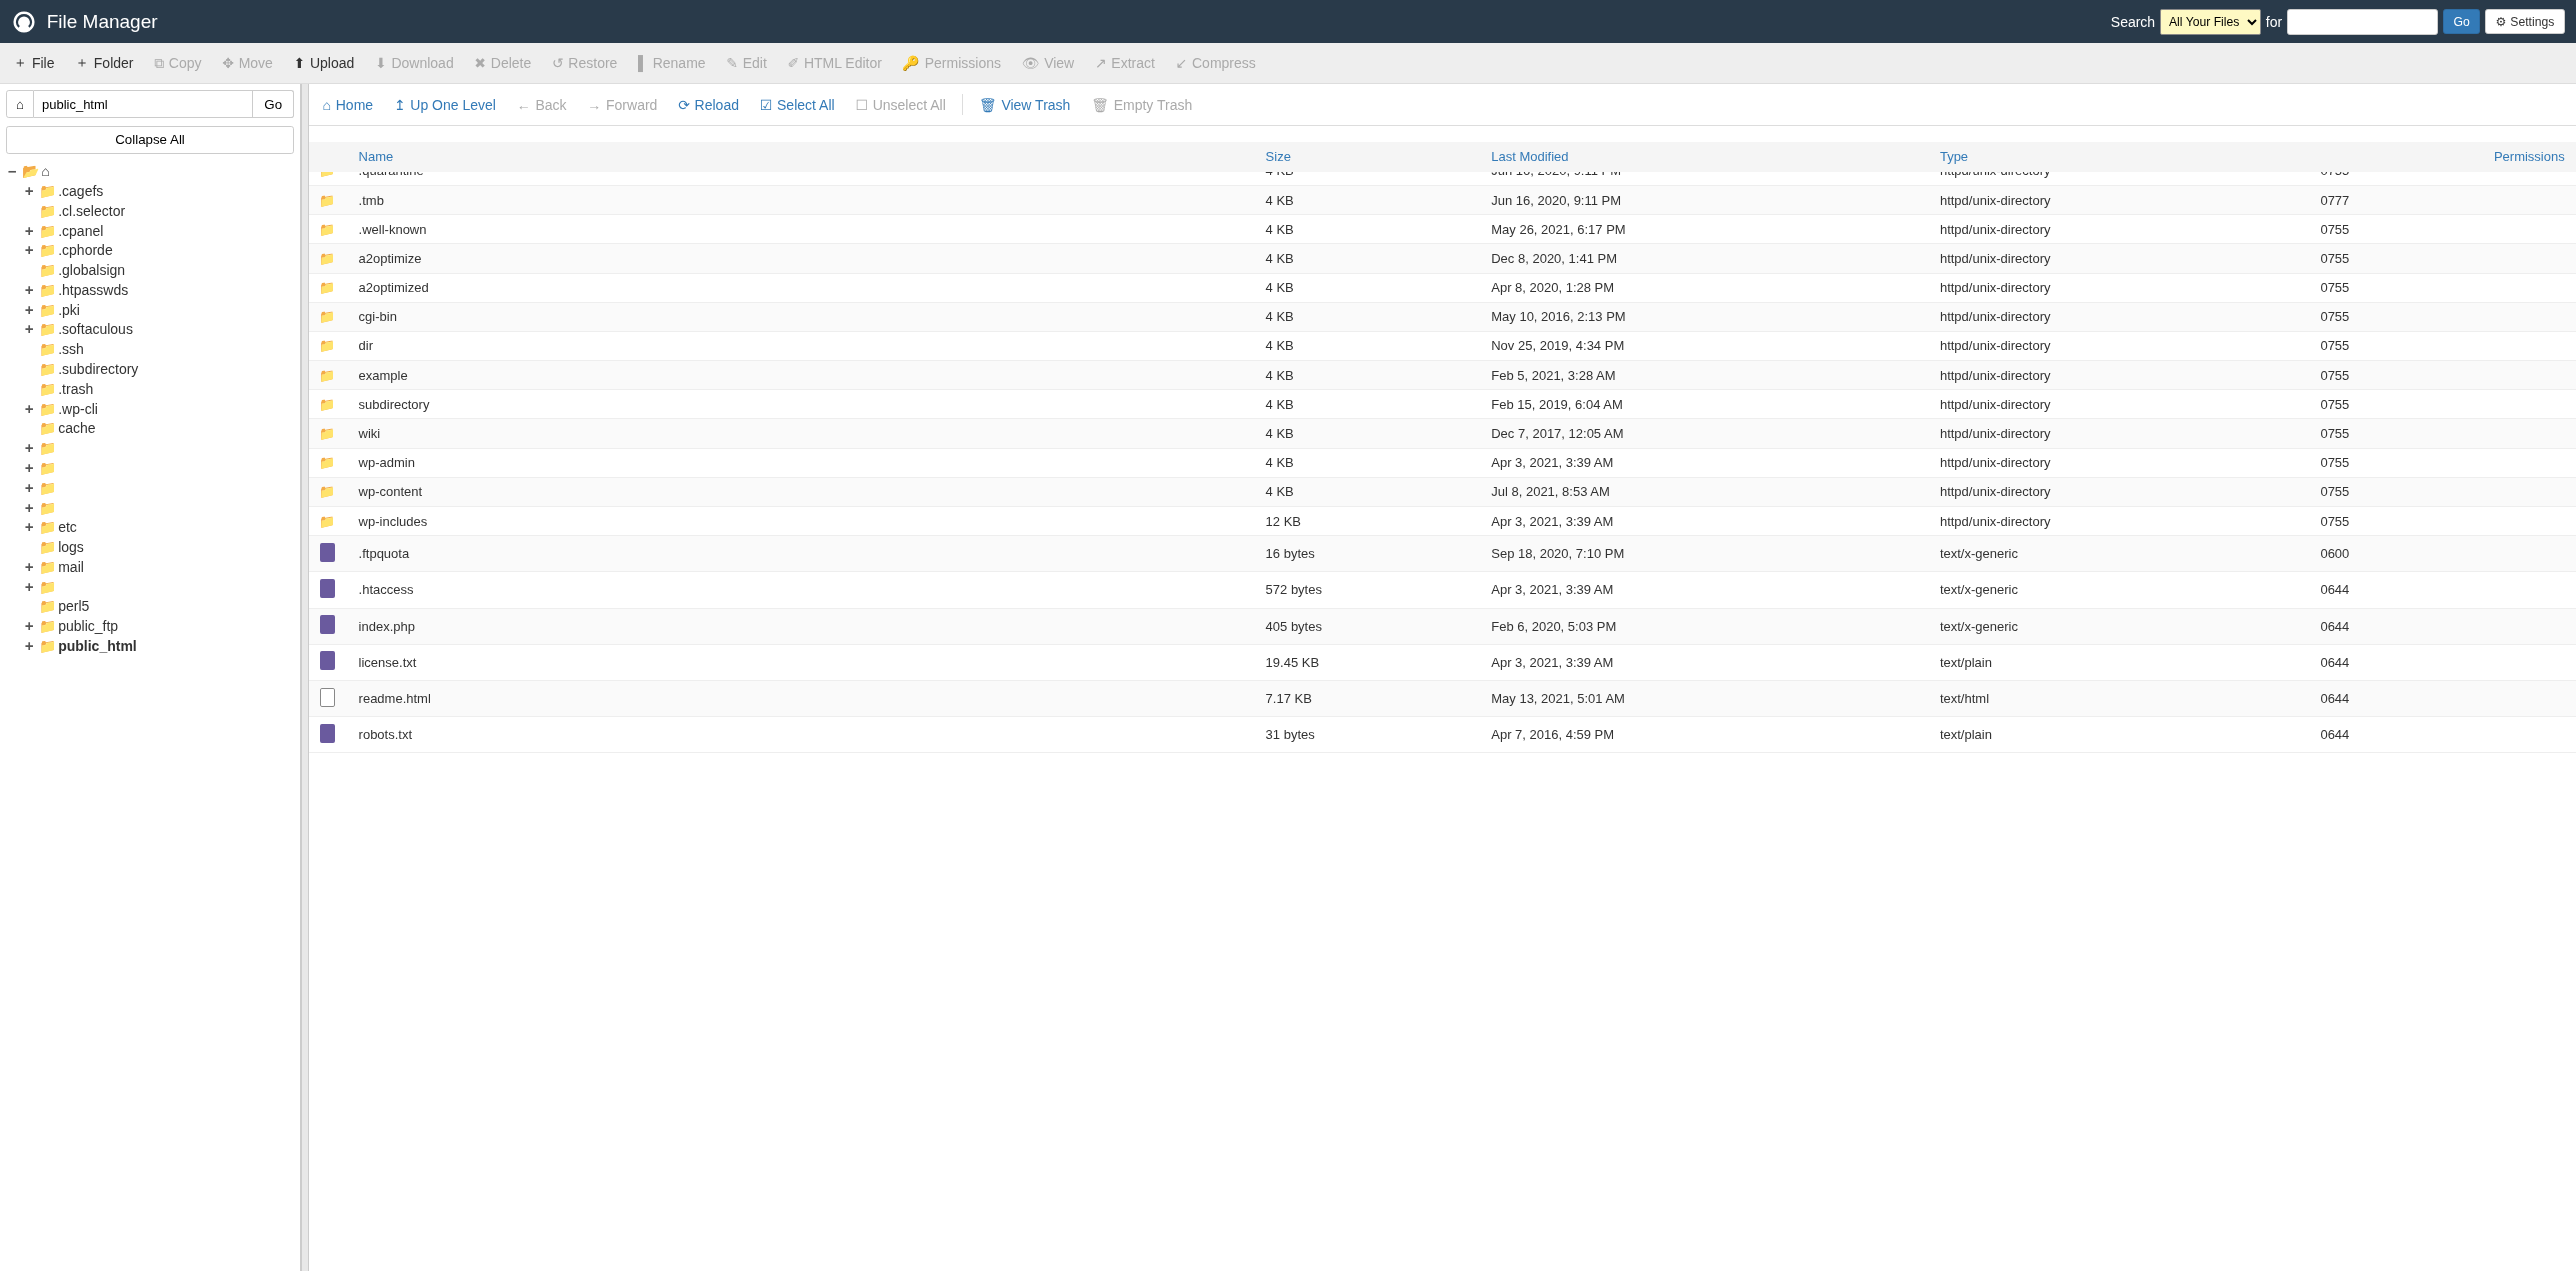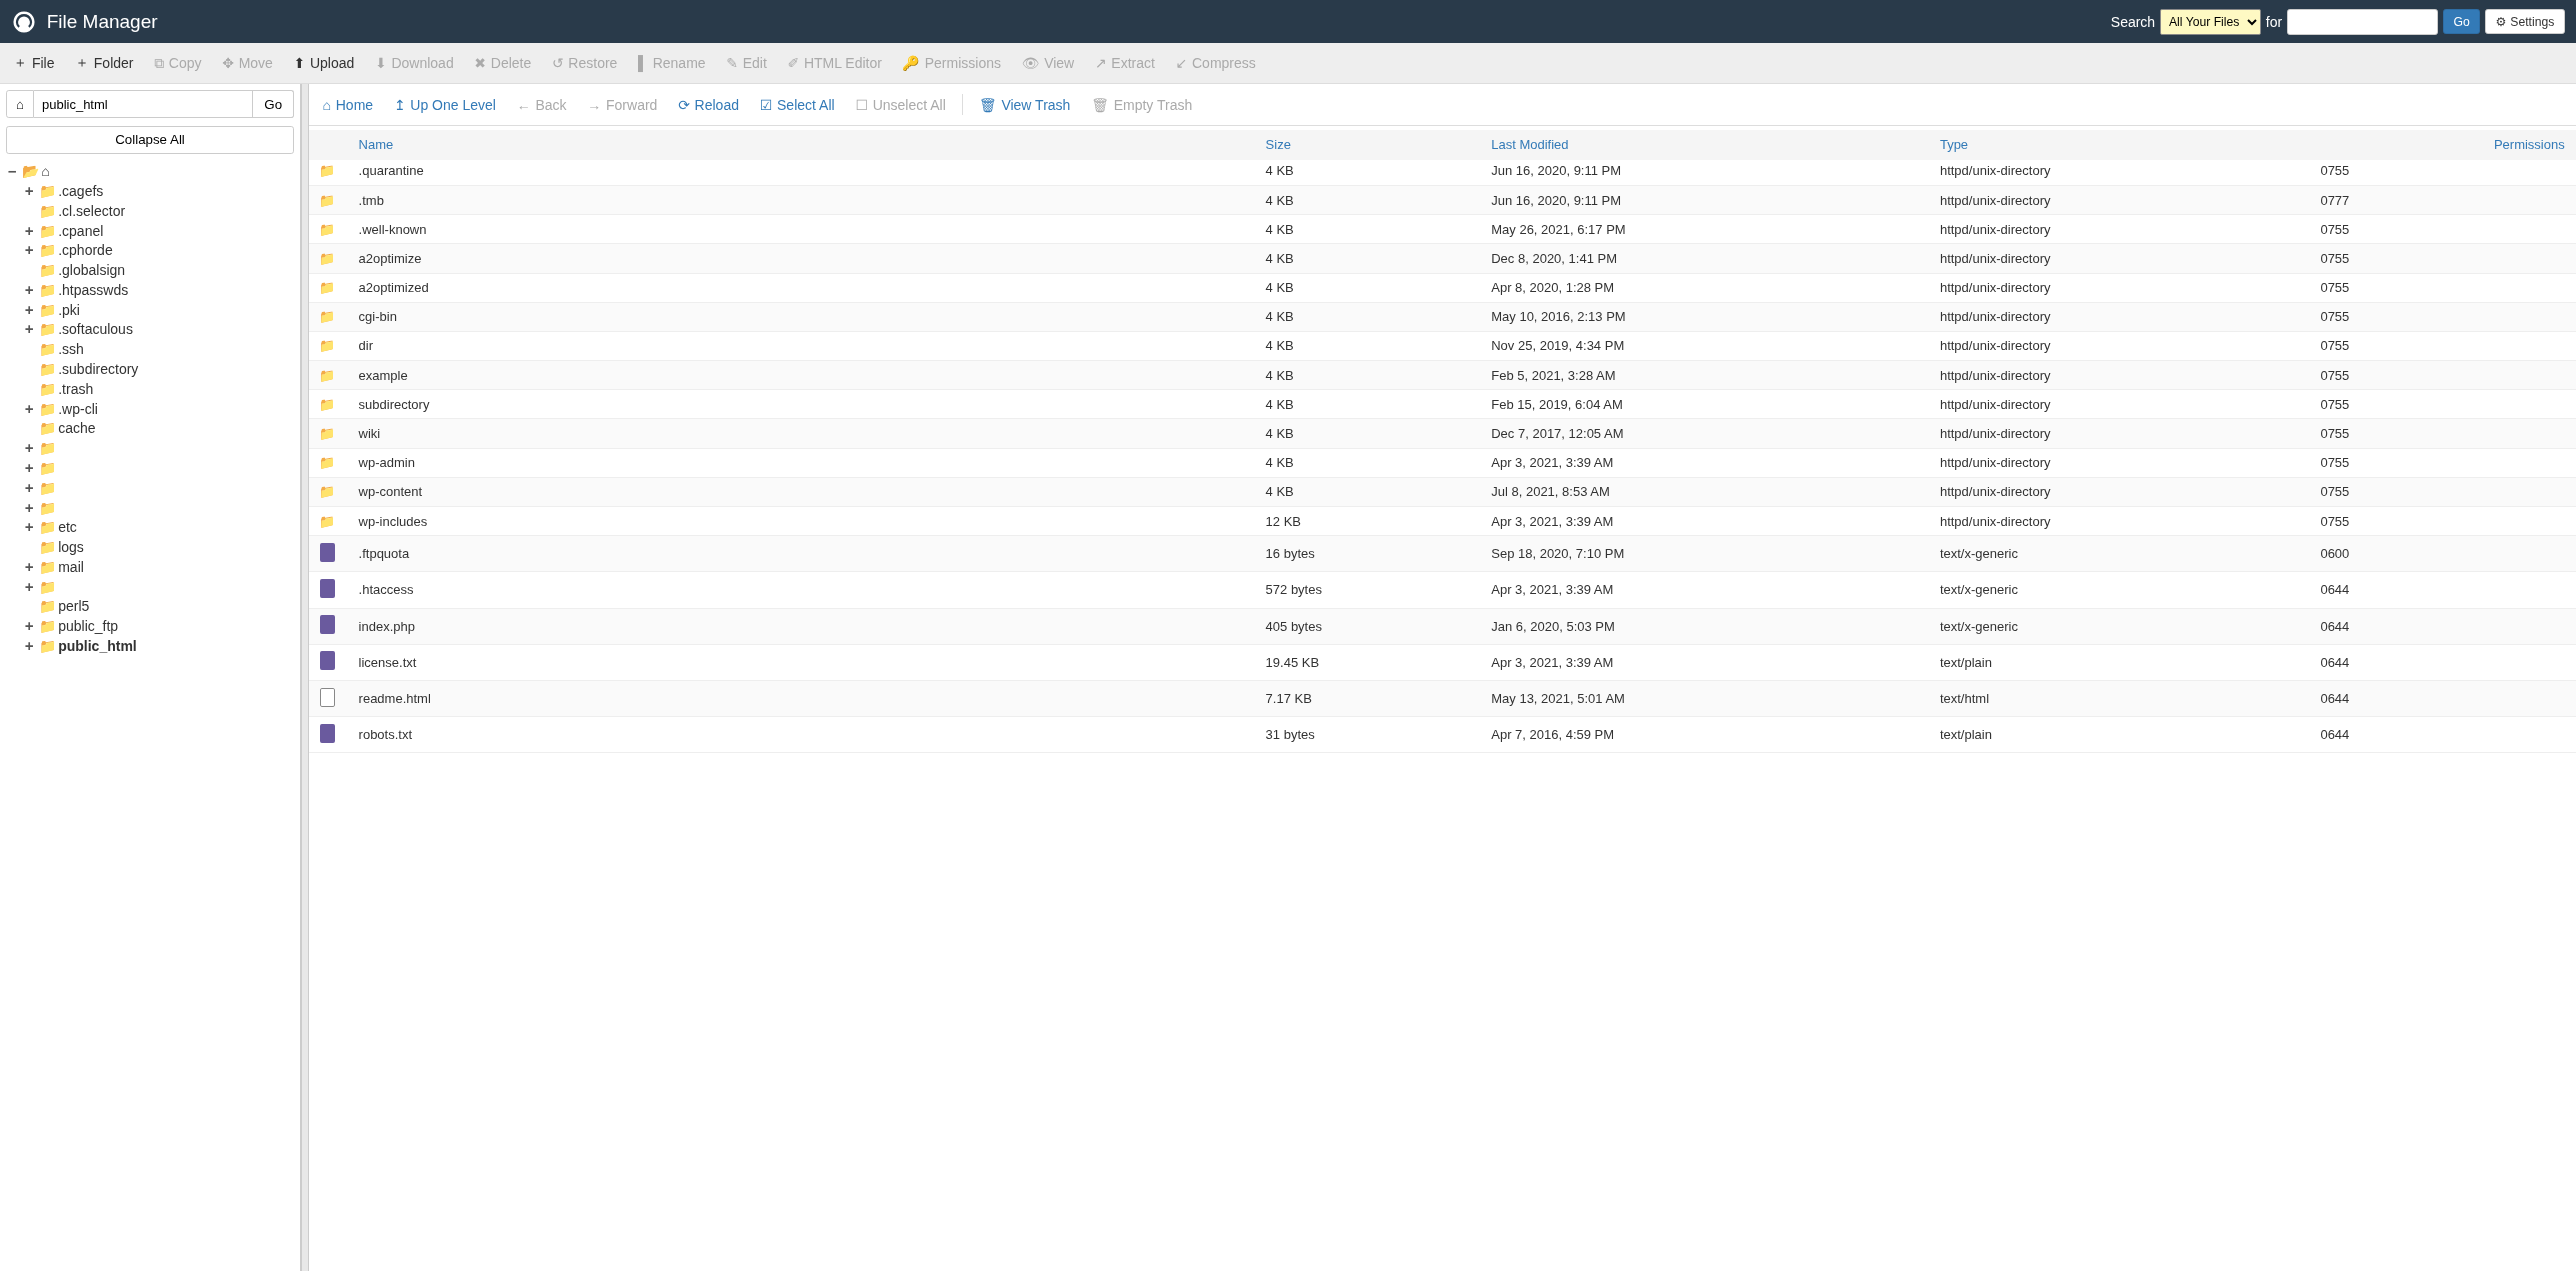--- a/index.html
+++ b/index.html
@@ -162,21 +162,21 @@
 .file-table table { width: 100%; border-collapse: collapse; }
 .file-table th {
   text-align: left;
   padding: 7.5px 11.3px;
   background: #f5f5f5;
   border-bottom: 0.9px solid #ddd;
   color: #337ab7;
   font-weight: normal;
   cursor: pointer;
   position: sticky;
-  top: 4px;
+  top: 16px;
 }
 .file-table td {
   padding: 6.6px 11.3px;
   border-bottom: 0.9px solid #eee;
   white-space: nowrap;
 }
 .file-table tr:nth-child(even) td { background: #fafafa; }
 .icon-cell { width: 28px; text-align: center; }
 .folder-ficon { color: #f0ad4e; }
 .file-ficon {
@@ -594,21 +594,21 @@
               <td>.htaccess</td>
               <td>572 bytes</td>
               <td>Apr 3, 2021, 3:39 AM</td>
               <td>text/x-generic</td>
               <td style="text-align: left;">0644</td>
             </tr>
             <tr>
               <td class="icon-cell"><span class="file-ficon"></span></td>
               <td>index.php</td>
               <td>405 bytes</td>
-              <td>Jan 6, 2020, 5:03 PM</td>
+              <td>Feb 6, 2020, 5:03 PM</td>
               <td>text/x-generic</td>
               <td style="text-align: left;">0644</td>
             </tr>
             <tr>
               <td class="icon-cell"><span class="file-ficon"></span></td>
               <td>license.txt</td>
               <td>19.45 KB</td>
               <td>Apr 3, 2021, 3:39 AM</td>
               <td>text/plain</td>
               <td style="text-align: left;">0644</td>

